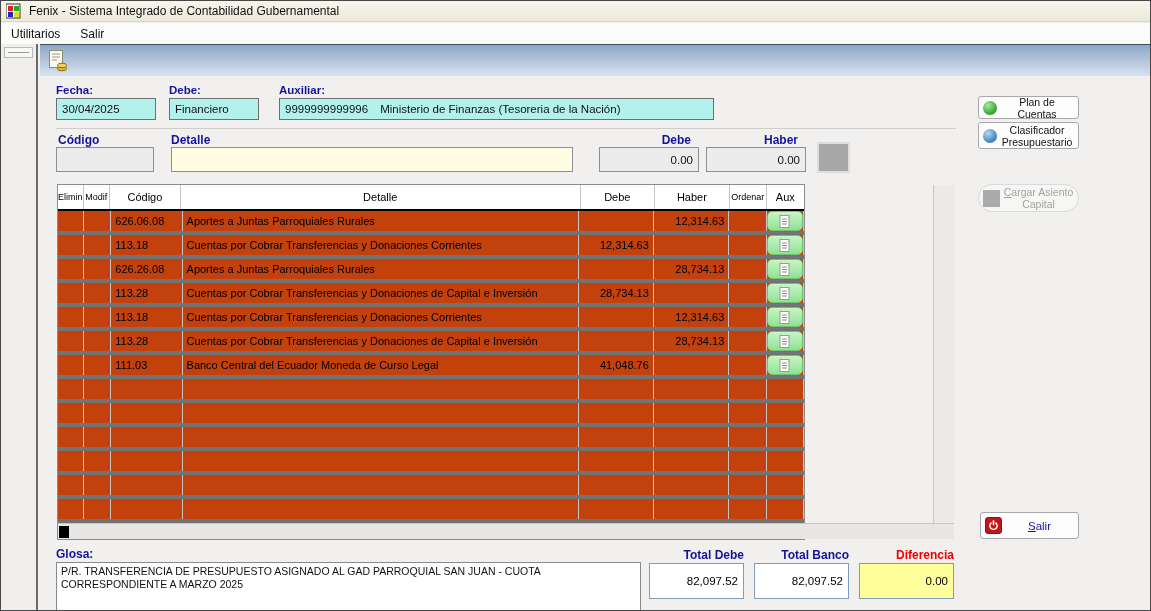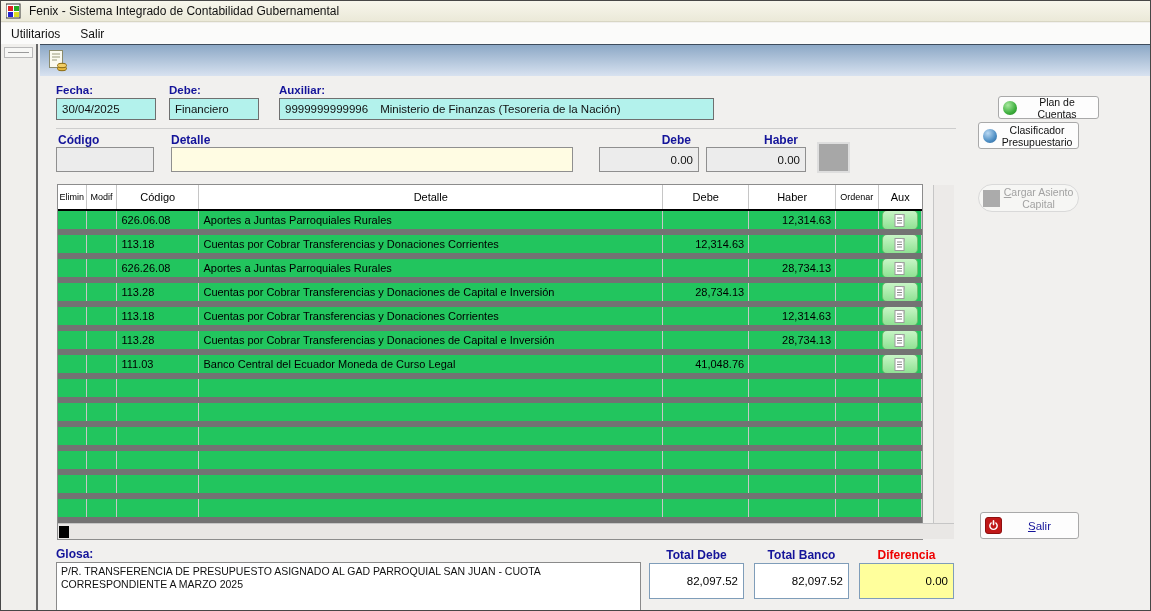--- a/index.html
+++ b/index.html
@@ -35,27 +35,27 @@
   .fld { position:absolute; border:1px solid #6f6f6f; background:#b3f2ec; font-size:11.5px;
          color:#111; display:flex; align-items:center; padding:0 5px; white-space:nowrap; overflow:hidden; }
   .fld.gray  { background:#ececec; border:1px solid #8f8f8f; }
   .fld.ivory { background:#fffce3; border:1px solid #8f8f8f; }
   .fld.num   { justify-content:flex-end; }
   .sep { position:absolute; left:55px; top:127px; width:900px; height:1px; background:#cdcdcd; }
   .gray-btn { position:absolute; left:816px; top:141px; width:33px; height:31px;
               background:#a7a7a7; border:2px solid #dedede; cursor:pointer; }
 
   
-  .grid { position:absolute; left:57px; top:184px; width:864px; height:354px;
+  .grid { position:absolute; left:57px; top:184px; width:746px; height:354px;
           background:#fff; outline:1px solid #8c8c8c; font-size:11px; color:#000;text-align:right; }
   .ghead { display:flex; height:26px; border-bottom:2px solid #000; background:#fff; }
   .ghead .hcell { display:flex; align-items:center; justify-content:center;
                   border-right:1px solid #c6c6c6; font-size:11px; }
   .ghead .hcell.small { font-size:9px; }
-  .trow { display:flex; height:24px; border-bottom:6px solid #737373; background:#22c55e; }
+  .trow { display:flex; height:24px; border-bottom:4px solid #737373; background:#c2410c; }
   .cell { border-right:1px solid #c6c6c6; display:flex; align-items:center;
           padding:0 4px; white-space:nowrap; overflow:hidden; }
   .c-elimin  { width:29px; }  .c-modif { width:31px; }  .c-codigo { width:83px; }
   .c-detalle { width:470px; } .c-debe  { width:87px; }  .c-haber  { width:88px; }
   .c-ordenar { width:43px; }  .c-aux   { width:44px; justify-content:center; padding:0; }
   .cell.num { justify-content:flex-end; }
   .aux-btn { width:36px; height:20px; border:1px solid #6fc06f; border-radius:5px;
              background:linear-gradient(#c8f5c6,#8fe293); cursor:pointer;
              display:flex; align-items:center; justify-content:center; }
   .vscroll { position:absolute; left:875px; top:0; width:21px; height:338px;
@@ -78,21 +78,21 @@
   .salir-txt { color:#14149a; font-size:11.5px; }
 
   
   .glosa-box { position:absolute; left:55px; top:561px; width:585px; height:49px;
                border:1px solid #8a8a8a; background:#fff; font-family:"Liberation Sans", sans-serif;
                font-size:10.5px; color:#111; padding:2px 4px; resize:none; line-height:13px; overflow:hidden; }
   .tot { position:absolute; top:562px; height:36px; width:95px; border:1px solid #7f9db9;
          background:#fff; font-size:11.5px; display:flex; align-items:center;
          justify-content:flex-end; padding:0 5px; }
   .tot.yellow { background:#ffff9c; }
-  .tot-lbl { position:absolute; top:547px; width:95px; text-align:center; }
+  .tot-lbl { position:absolute; top:547px; width:95px; text-align:right; }
 </style>
 </head>
 <body>
 
 <div class="screen">
 
   <div class="titlebar">
     <svg class="app-icon" viewBox="0 0 16 16">
       <rect x="0" y="1" width="14" height="14" fill="#fff" stroke="#333"></rect>
       <rect x="2" y="3" width="5" height="5" fill="#d22"></rect>
@@ -372,21 +372,21 @@
           <div class="cell c-ordenar"></div>
           <div class="cell c-aux"></div>
         </div>
       </div>
     <div class="vscroll"></div>
     <div class="hscroll">
       <div class="hthumb"></div>
     </div>
   </div>
 
-  <button class="side-btn" style="left:977px; top:95px; width:101px; height:23px;margin-left:20px;">
+  <button class="side-btn" style="left:977px; top:95px; width:101px; height:23px;">
     <span class="ball green"></span>
     <span class="txt">Plan de Cuentas</span>
   </button>
 
   <button class="side-btn" style="left:977px; top:121px; width:101px; height:27px;">
     <span class="ball blue"></span>
     <span class="txt">
       <span>Clasificador</span><br>
       <span>Presupuestario</span>
     </span>

